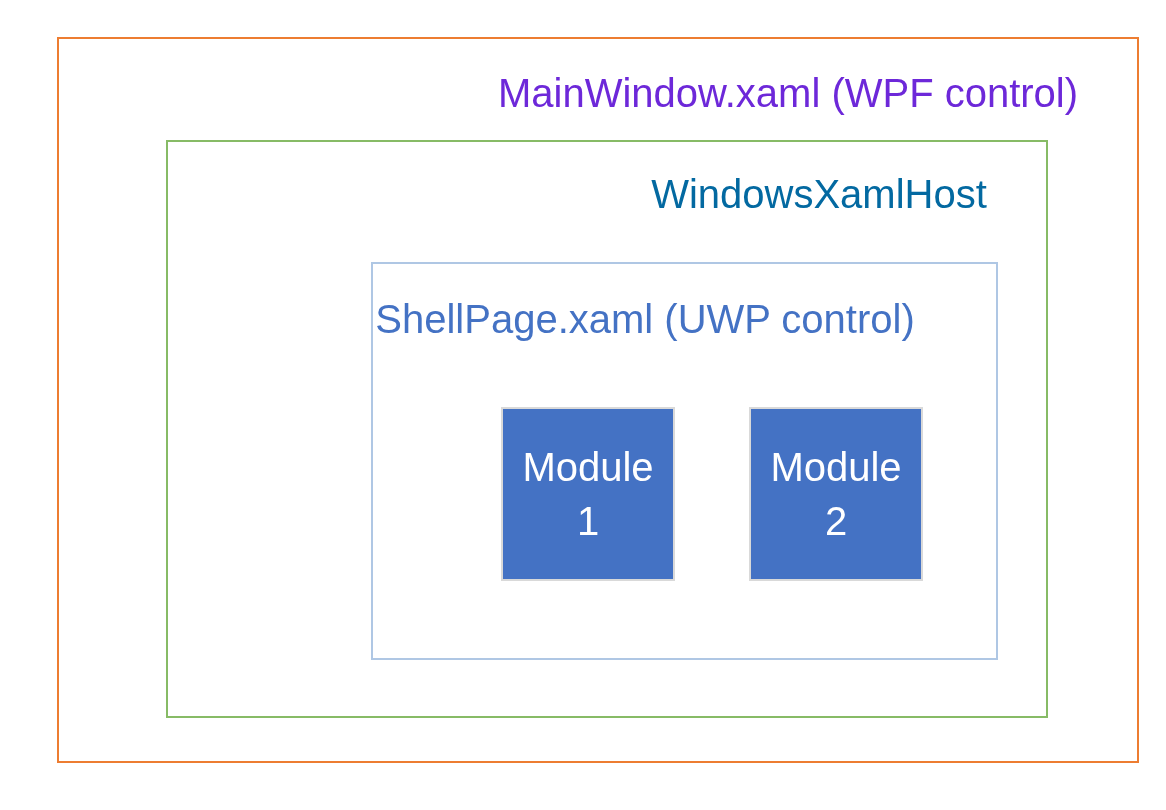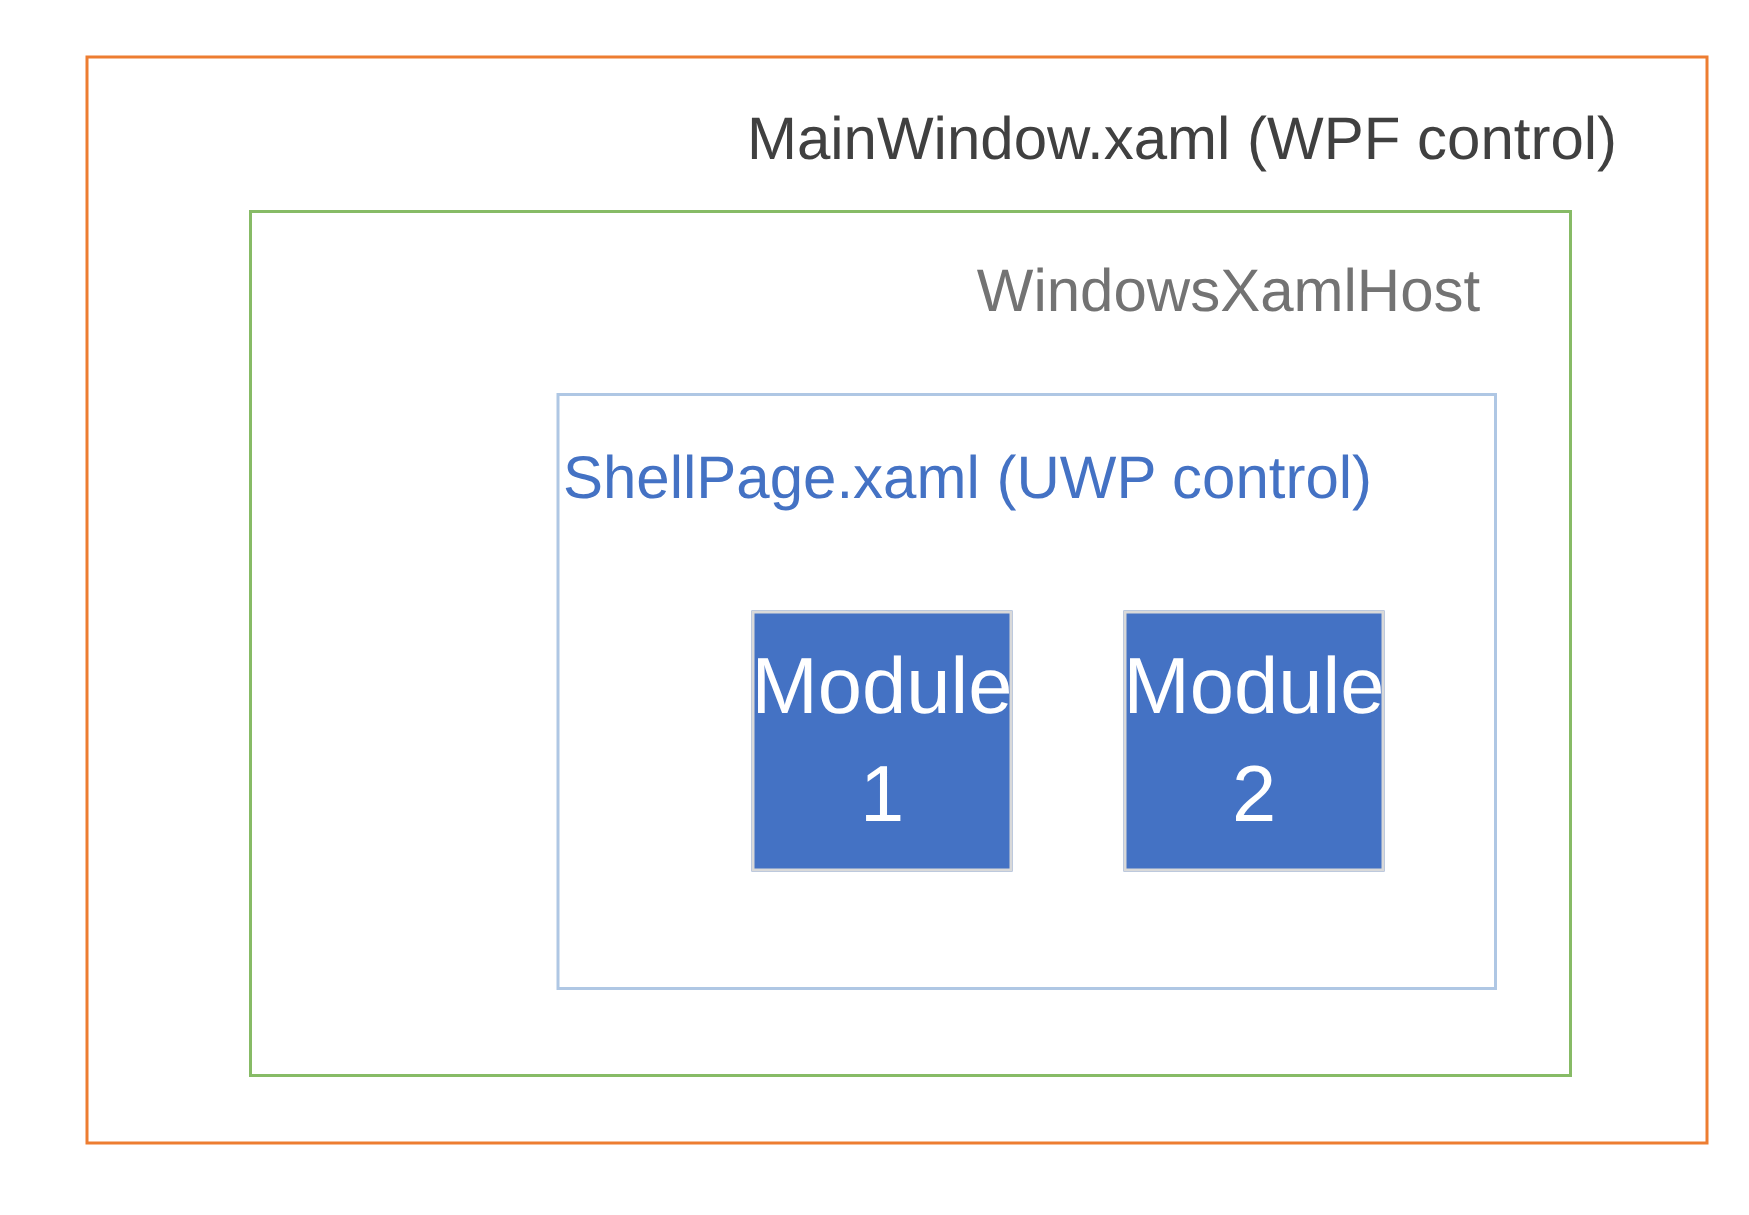--- a/index.html
+++ b/index.html
@@ -61,43 +61,43 @@
   .module-box {
     position: absolute;
     box-sizing: border-box;
     background: #4472C4;
     border: 2px solid #D9D9D9;
     display: flex;
     flex-direction: column;
     align-items: center;
     justify-content: center;
     color: #ffffff;
-    font-size: 53px;
+    font-size: 40px;
     line-height: 1.35;
     text-align: left;
   }
   .module-1 {
     left: 501px; top: 407px;
     width: 174px; height: 174px;
   }
   .module-2 {
     left: 749px; top: 407px;
     width: 174px; height: 174px;
   }
 </style>
 </head>
 <body>
 
 <div class="stage">
 
   <div class="box outer-box" style="border-color: rgb(237, 125, 49);"></div>
-  <div class="diagram-label label-mainwindow" style="color: #404040;">MainWindow.xaml (WPF control)</div>
+  <div class="diagram-label label-mainwindow" style="color: #6d28d9;">MainWindow.xaml (WPF control)</div>
 
   <div class="box host-box" style="border-color: rgb(135, 187, 102);"></div>
-  <div class="diagram-label label-host" style="color: #737373;">WindowsXamlHost</div>
+  <div class="diagram-label label-host" style="color: #0369a1;">WindowsXamlHost</div>
 
   <div class="box shell-box" style="border-color: rgb(175, 199, 228);"></div>
   <div class="diagram-label label-shell" style="color: rgb(68, 114, 196);">ShellPage.xaml (UWP control)</div>
 
   <div class="module-box module-1" style="background-color: rgb(68, 114, 196); border-color: rgb(217, 217, 217); color: rgb(255, 255, 255);">
     <span>Module</span>
     <span>1</span>
   </div>
 
   <div class="module-box module-2" style="background-color: rgb(68, 114, 196); border-color: rgb(217, 217, 217); color: rgb(255, 255, 255);">

